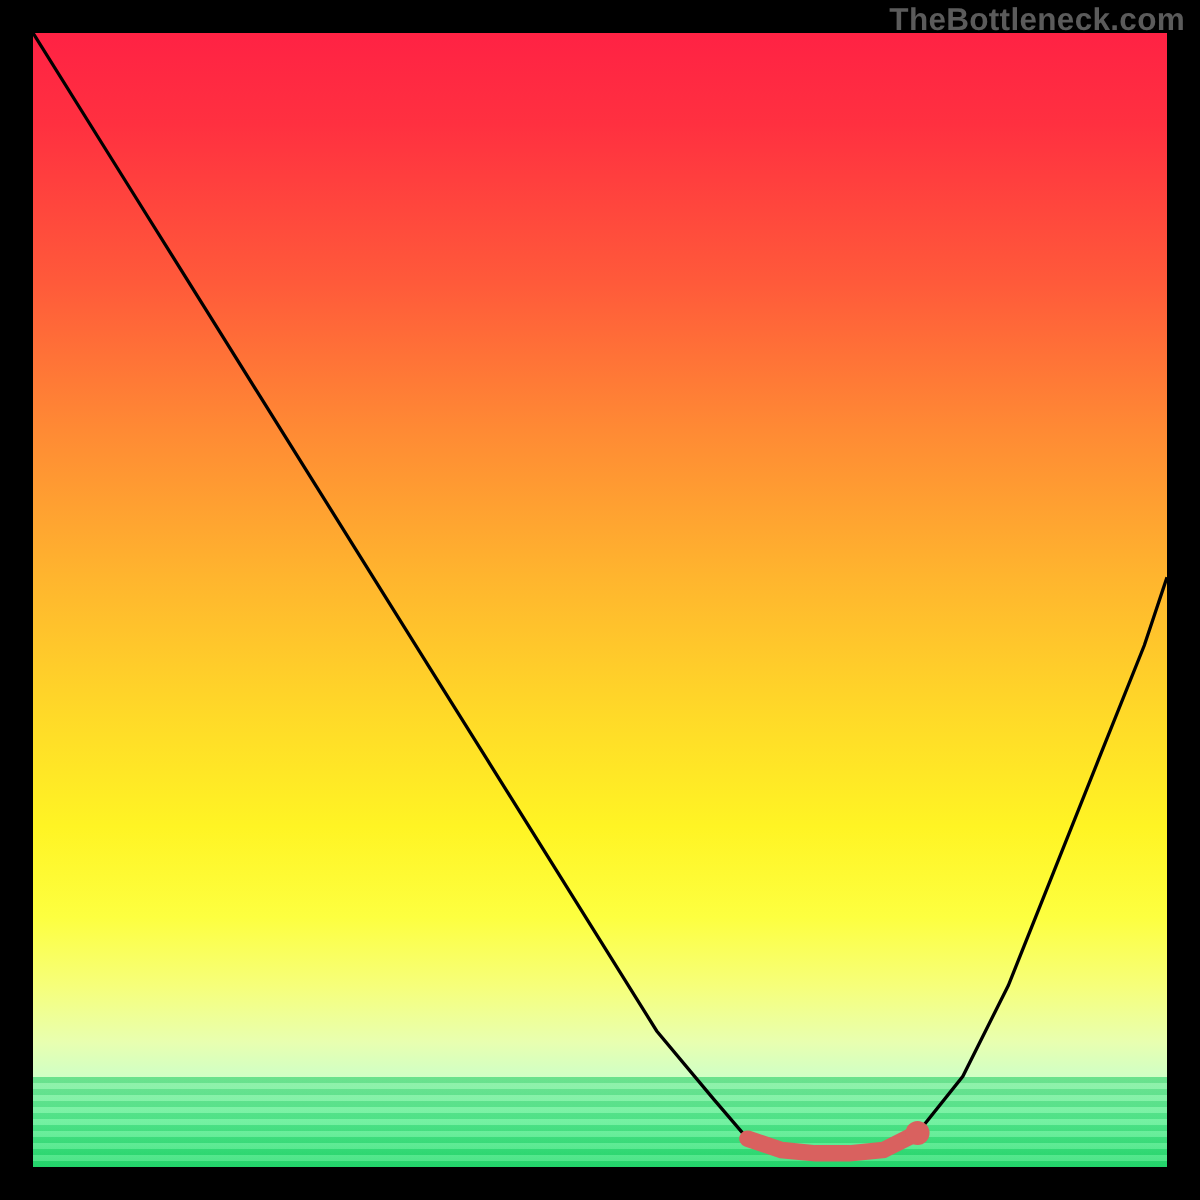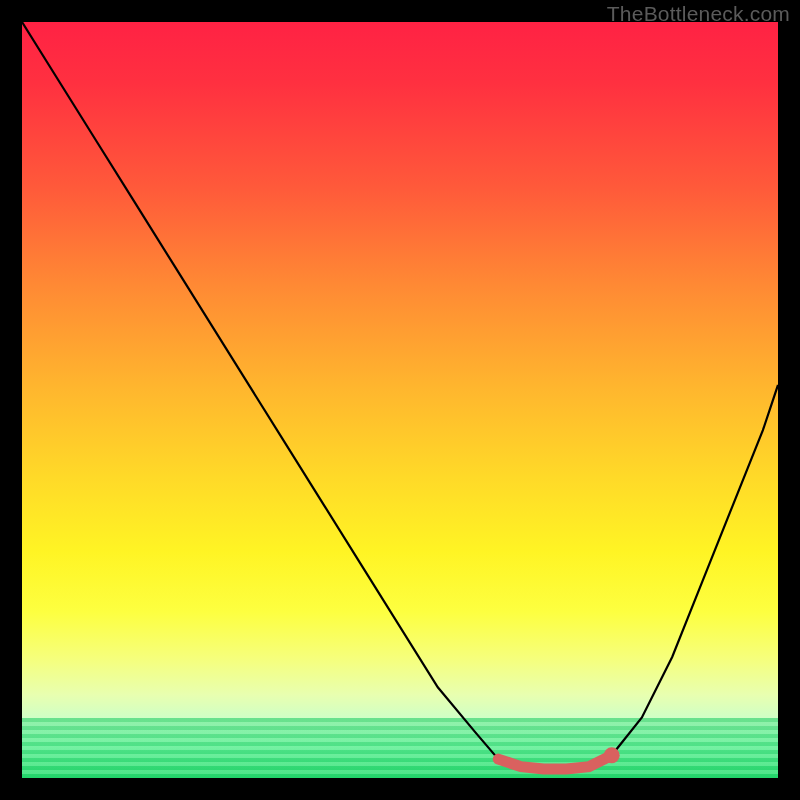--- a/index.html
+++ b/index.html
@@ -60,21 +60,21 @@
   }
   svg.curve {
     position: absolute;
     inset: 0;
   }
   .watermark {
     position: absolute;
     top: 2px;
     right: 10px;
     font-size: 21px;
-    font-weight: 400;
+    font-weight: 700;
     color: #5b5b5b;
     letter-spacing: 0.2px;
     text-align: center;
   }
 </style>
 </head>
 <body>
 
 <div class="chart-wrap">
   <div class="watermark">TheBottleneck.com</div>

